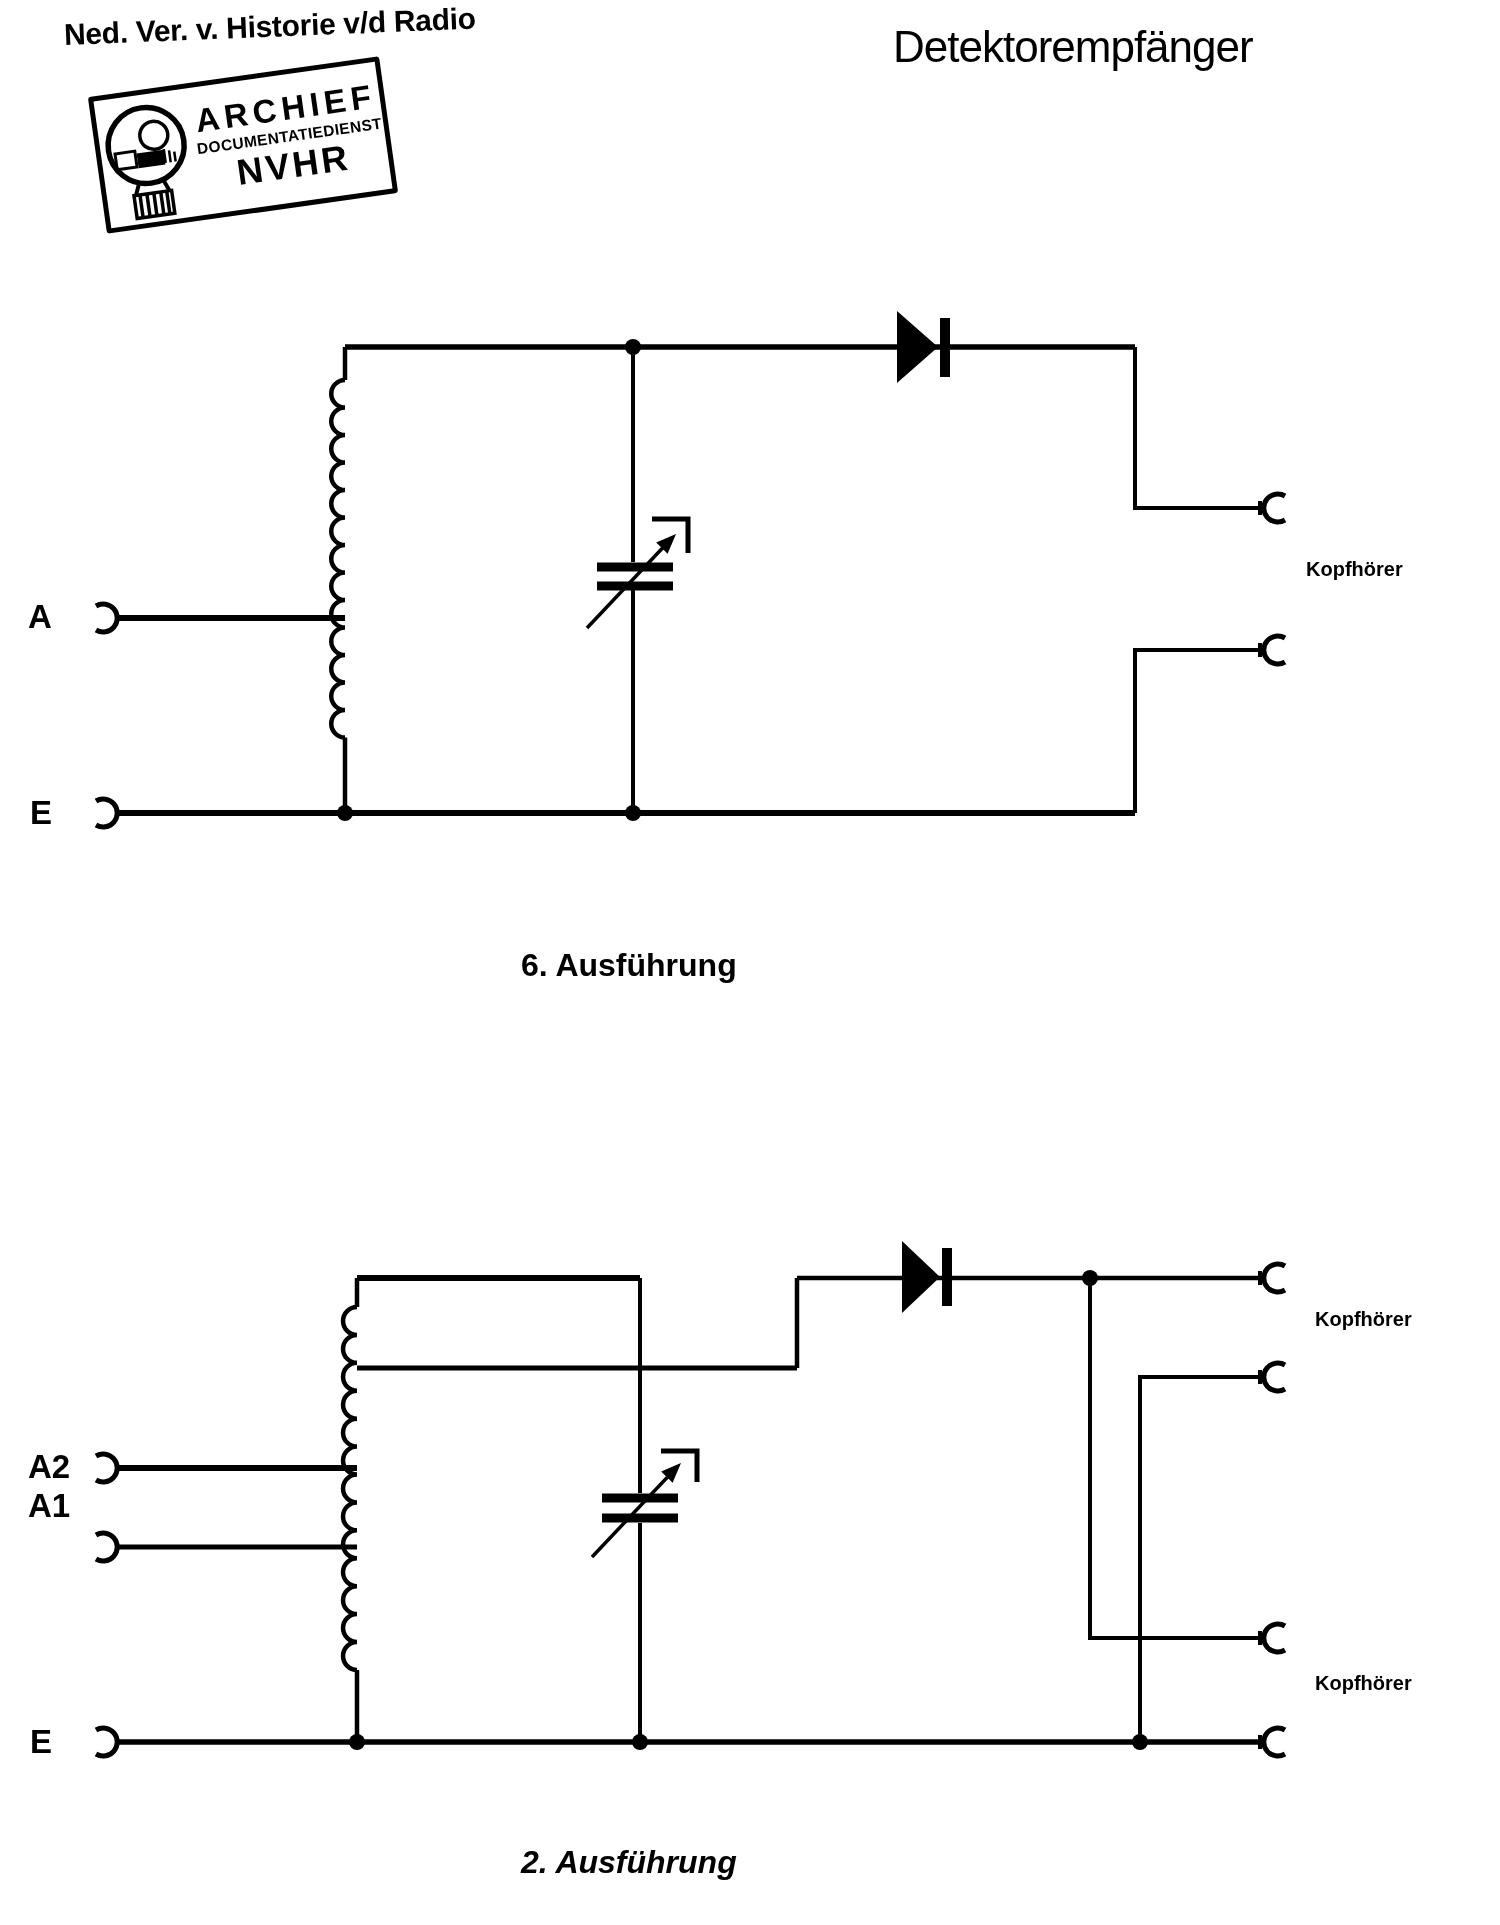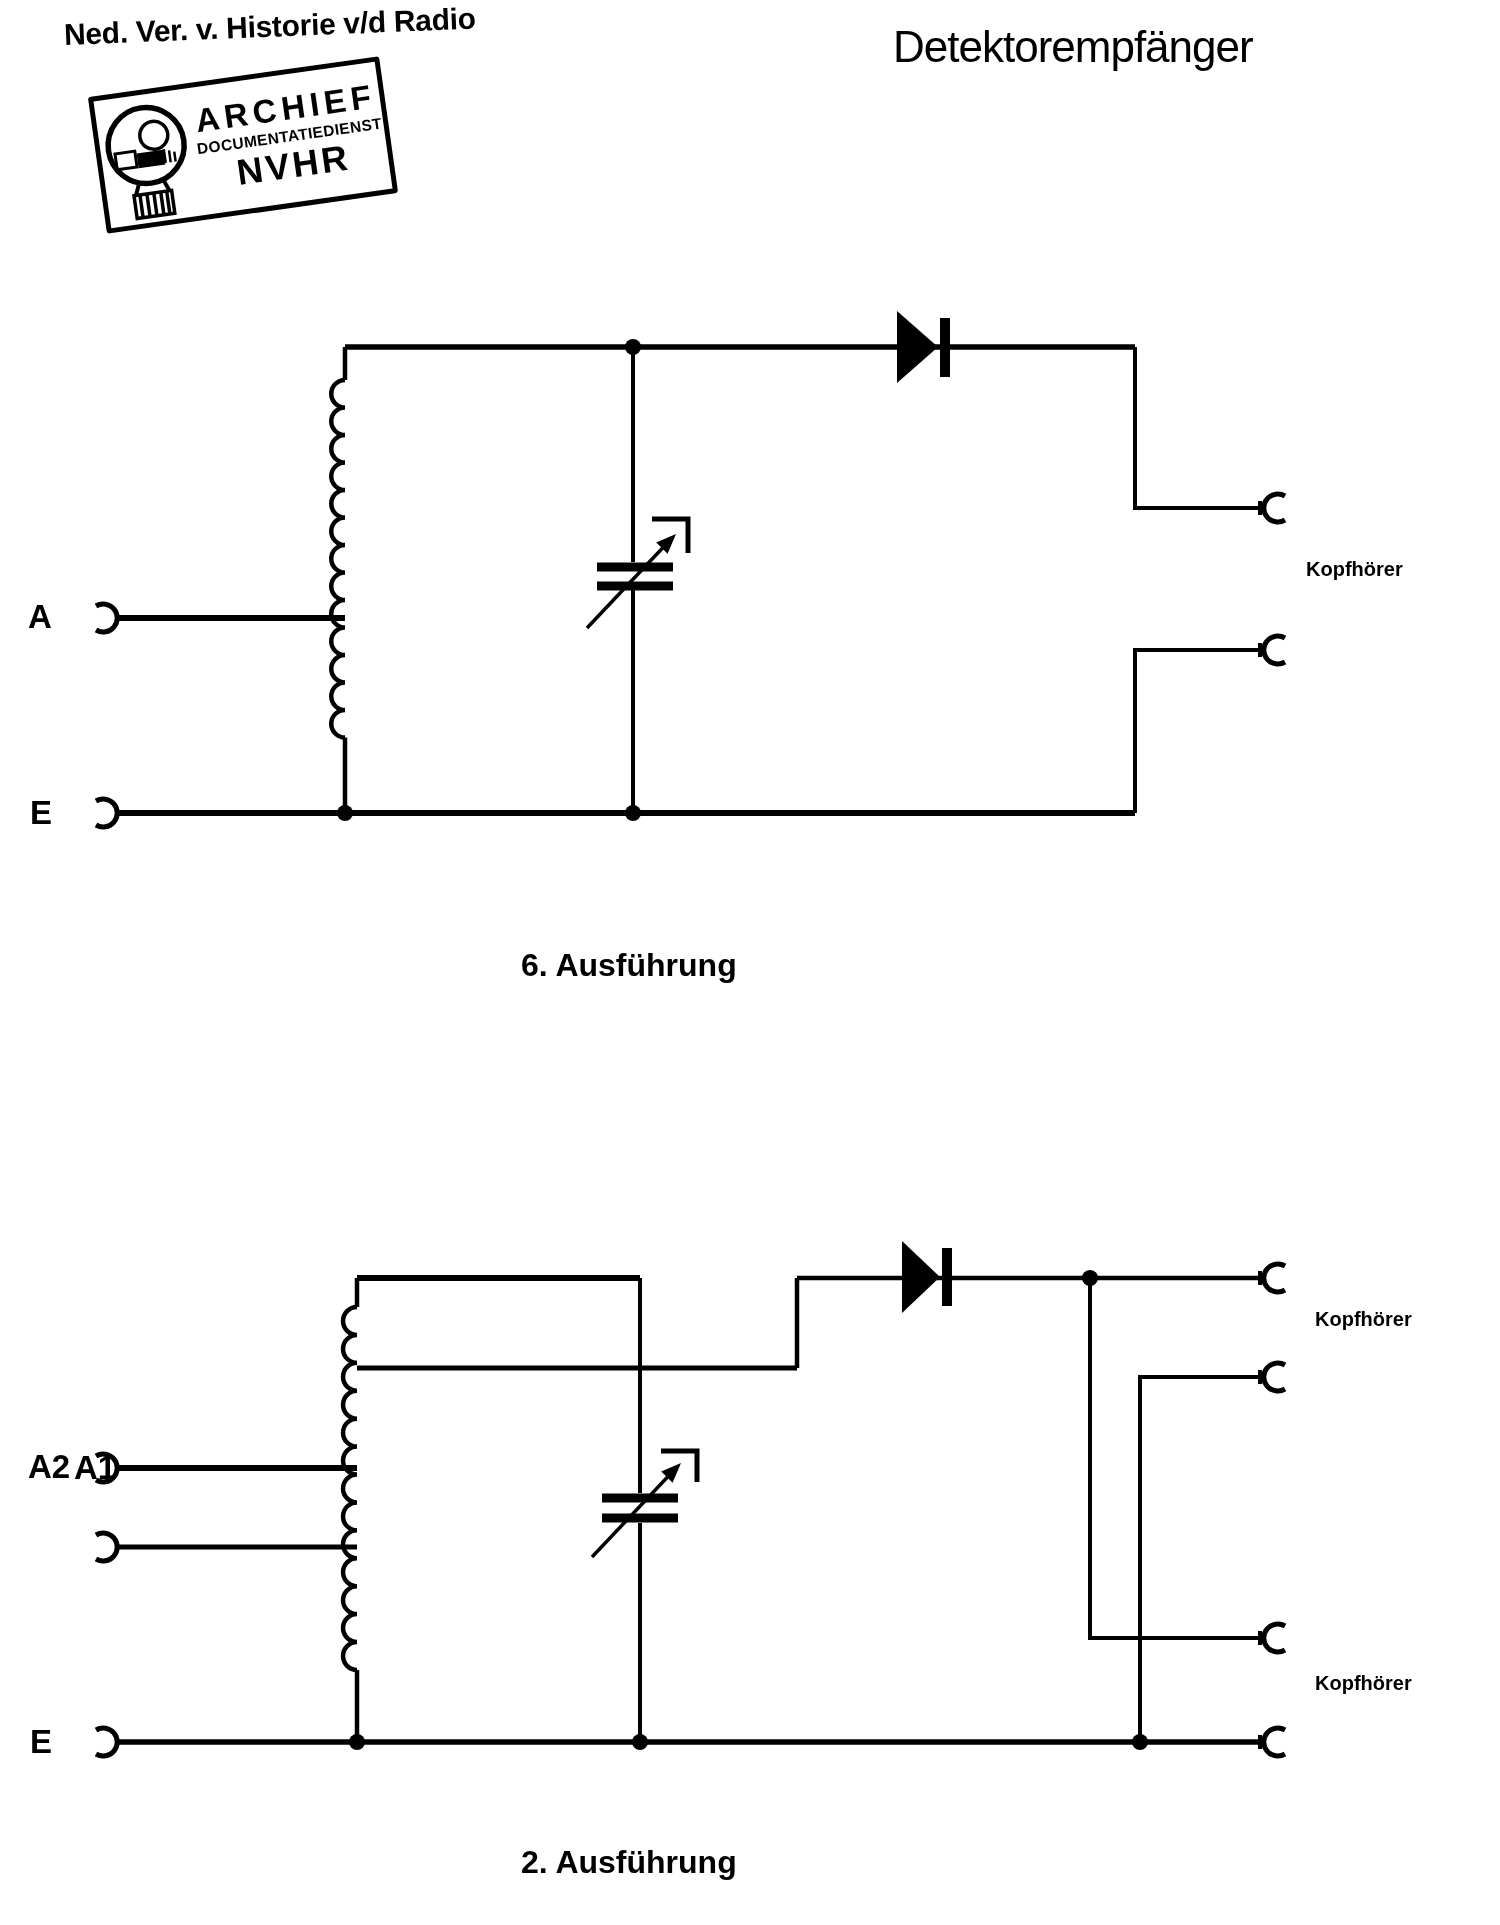--- a/index.html
+++ b/index.html
@@ -174,20 +174,20 @@
       <div class="stamp-line2">DOCUMENTATIEDIENST</div>
       <div class="stamp-line3">NVHR</div>
     </div>
   </div>
 
   <div class="lbl io-label" style="left:28px;top:598px;">A</div>
   <div class="lbl io-label" style="left:30px;top:794px;">E</div>
   <div class="lbl phones-label" style="left:1306px;top:558px;">Kopfhörer</div>
   <div class="lbl caption" style="left:521px;top:947px;">6. Ausführung</div>
 
-  <div class="lbl io-label" style="left:28px;top:1449px;margin-left:46px;">A1</div>
+  <div class="lbl io-label" style="left:28px;top:1487px;">A1</div>
   <div class="lbl io-label" style="left:28px;top:1448px;">A2</div>
   <div class="lbl io-label" style="left:30px;top:1723px;">E</div>
   <div class="lbl phones-label" style="left:1315px;top:1308px;">Kopfhörer</div>
   <div class="lbl phones-label" style="left:1315px;top:1672px;">Kopfhörer</div>
-  <div class="lbl caption" style="left:521px;top:1844px;">2. Ausführung</div>
+  <div class="lbl caption" style="left:521px;top:1844px;font-style:italic;">2. Ausführung</div>
 
 </div>
 
 </body></html>

